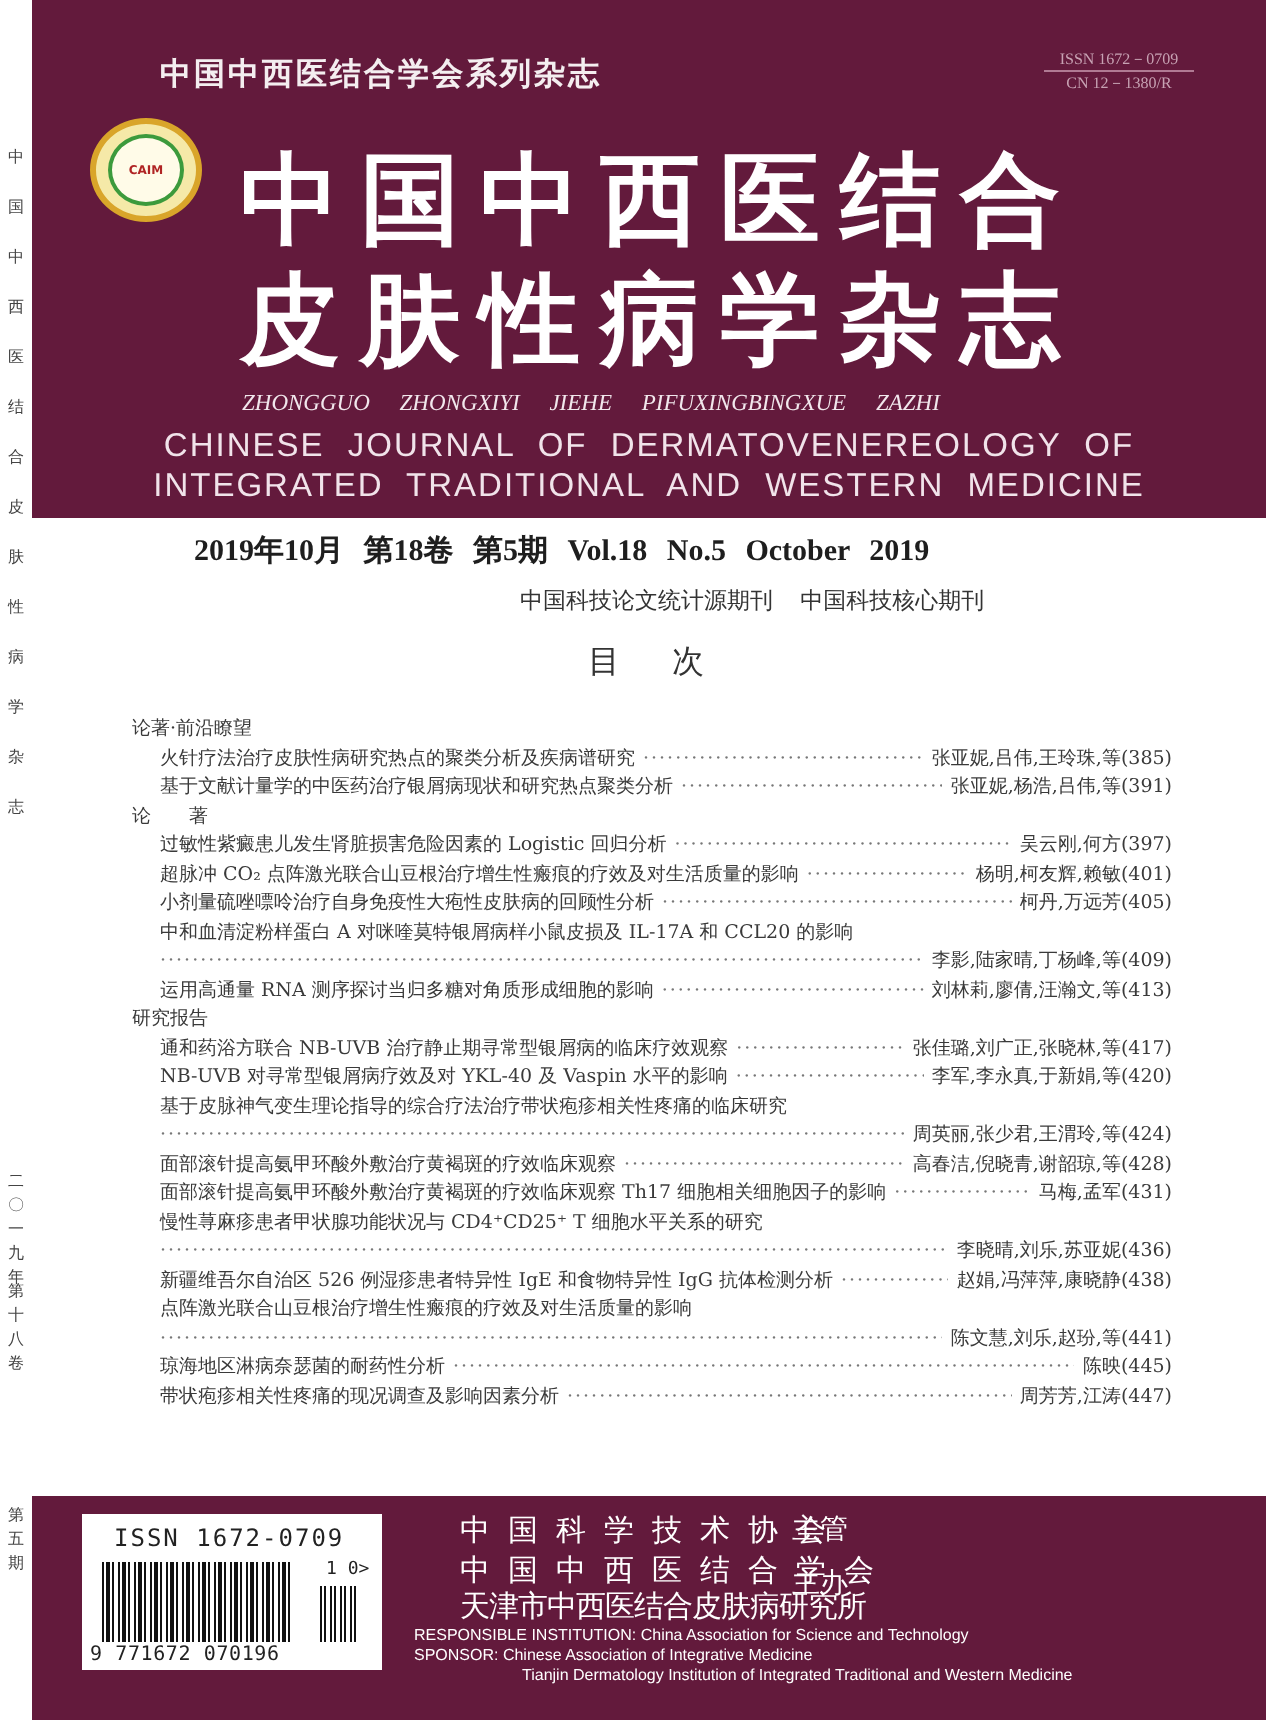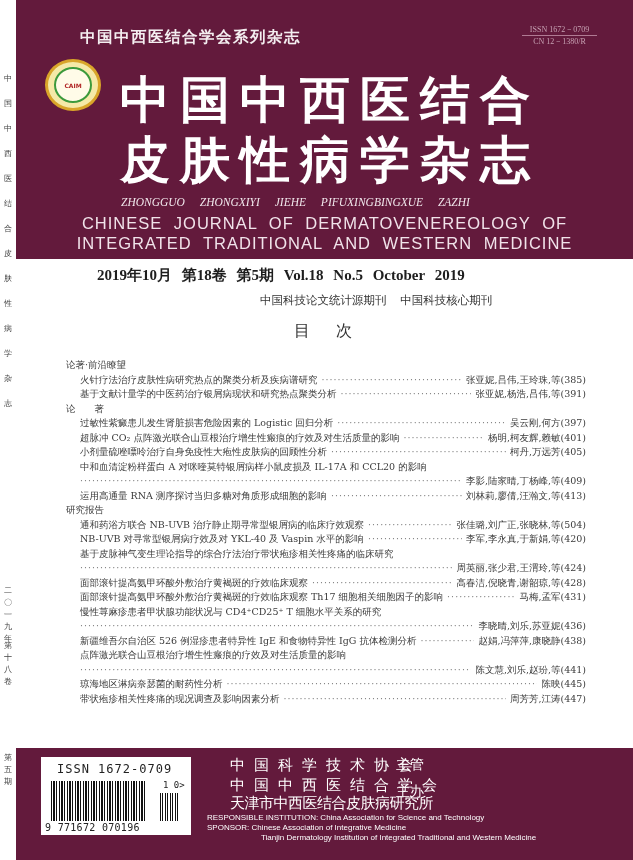--- a/index.html
+++ b/index.html
@@ -158,21 +158,21 @@
     </div>
     <div class="row">
       <span class="t">运用高通量 RNA 测序探讨当归多糖对角质形成细胞的影响</span>
       <span class="dots"></span>
       <span class="a">刘林莉,廖倩,汪瀚文,等(413)</span>
     </div>
     <div class="sec">研究报告</div>
     <div class="row">
       <span class="t">通和药浴方联合 NB-UVB 治疗静止期寻常型银屑病的临床疗效观察</span>
       <span class="dots"></span>
-      <span class="a">张佳璐,刘广正,张晓林,等(504)</span>
+      <span class="a">张佳璐,刘广正,张晓林,等(417)</span>
     </div>
     <div class="row">
       <span class="t">NB-UVB 对寻常型银屑病疗效及对 YKL-40 及 Vaspin 水平的影响</span>
       <span class="dots"></span>
       <span class="a">李军,李永真,于新娟,等(420)</span>
     </div>
     <div class="row full">
       <span class="t">基于皮脉神气变生理论指导的综合疗法治疗带状疱疹相关性疼痛的临床研究</span>
     </div>
     <div class="row cont">

